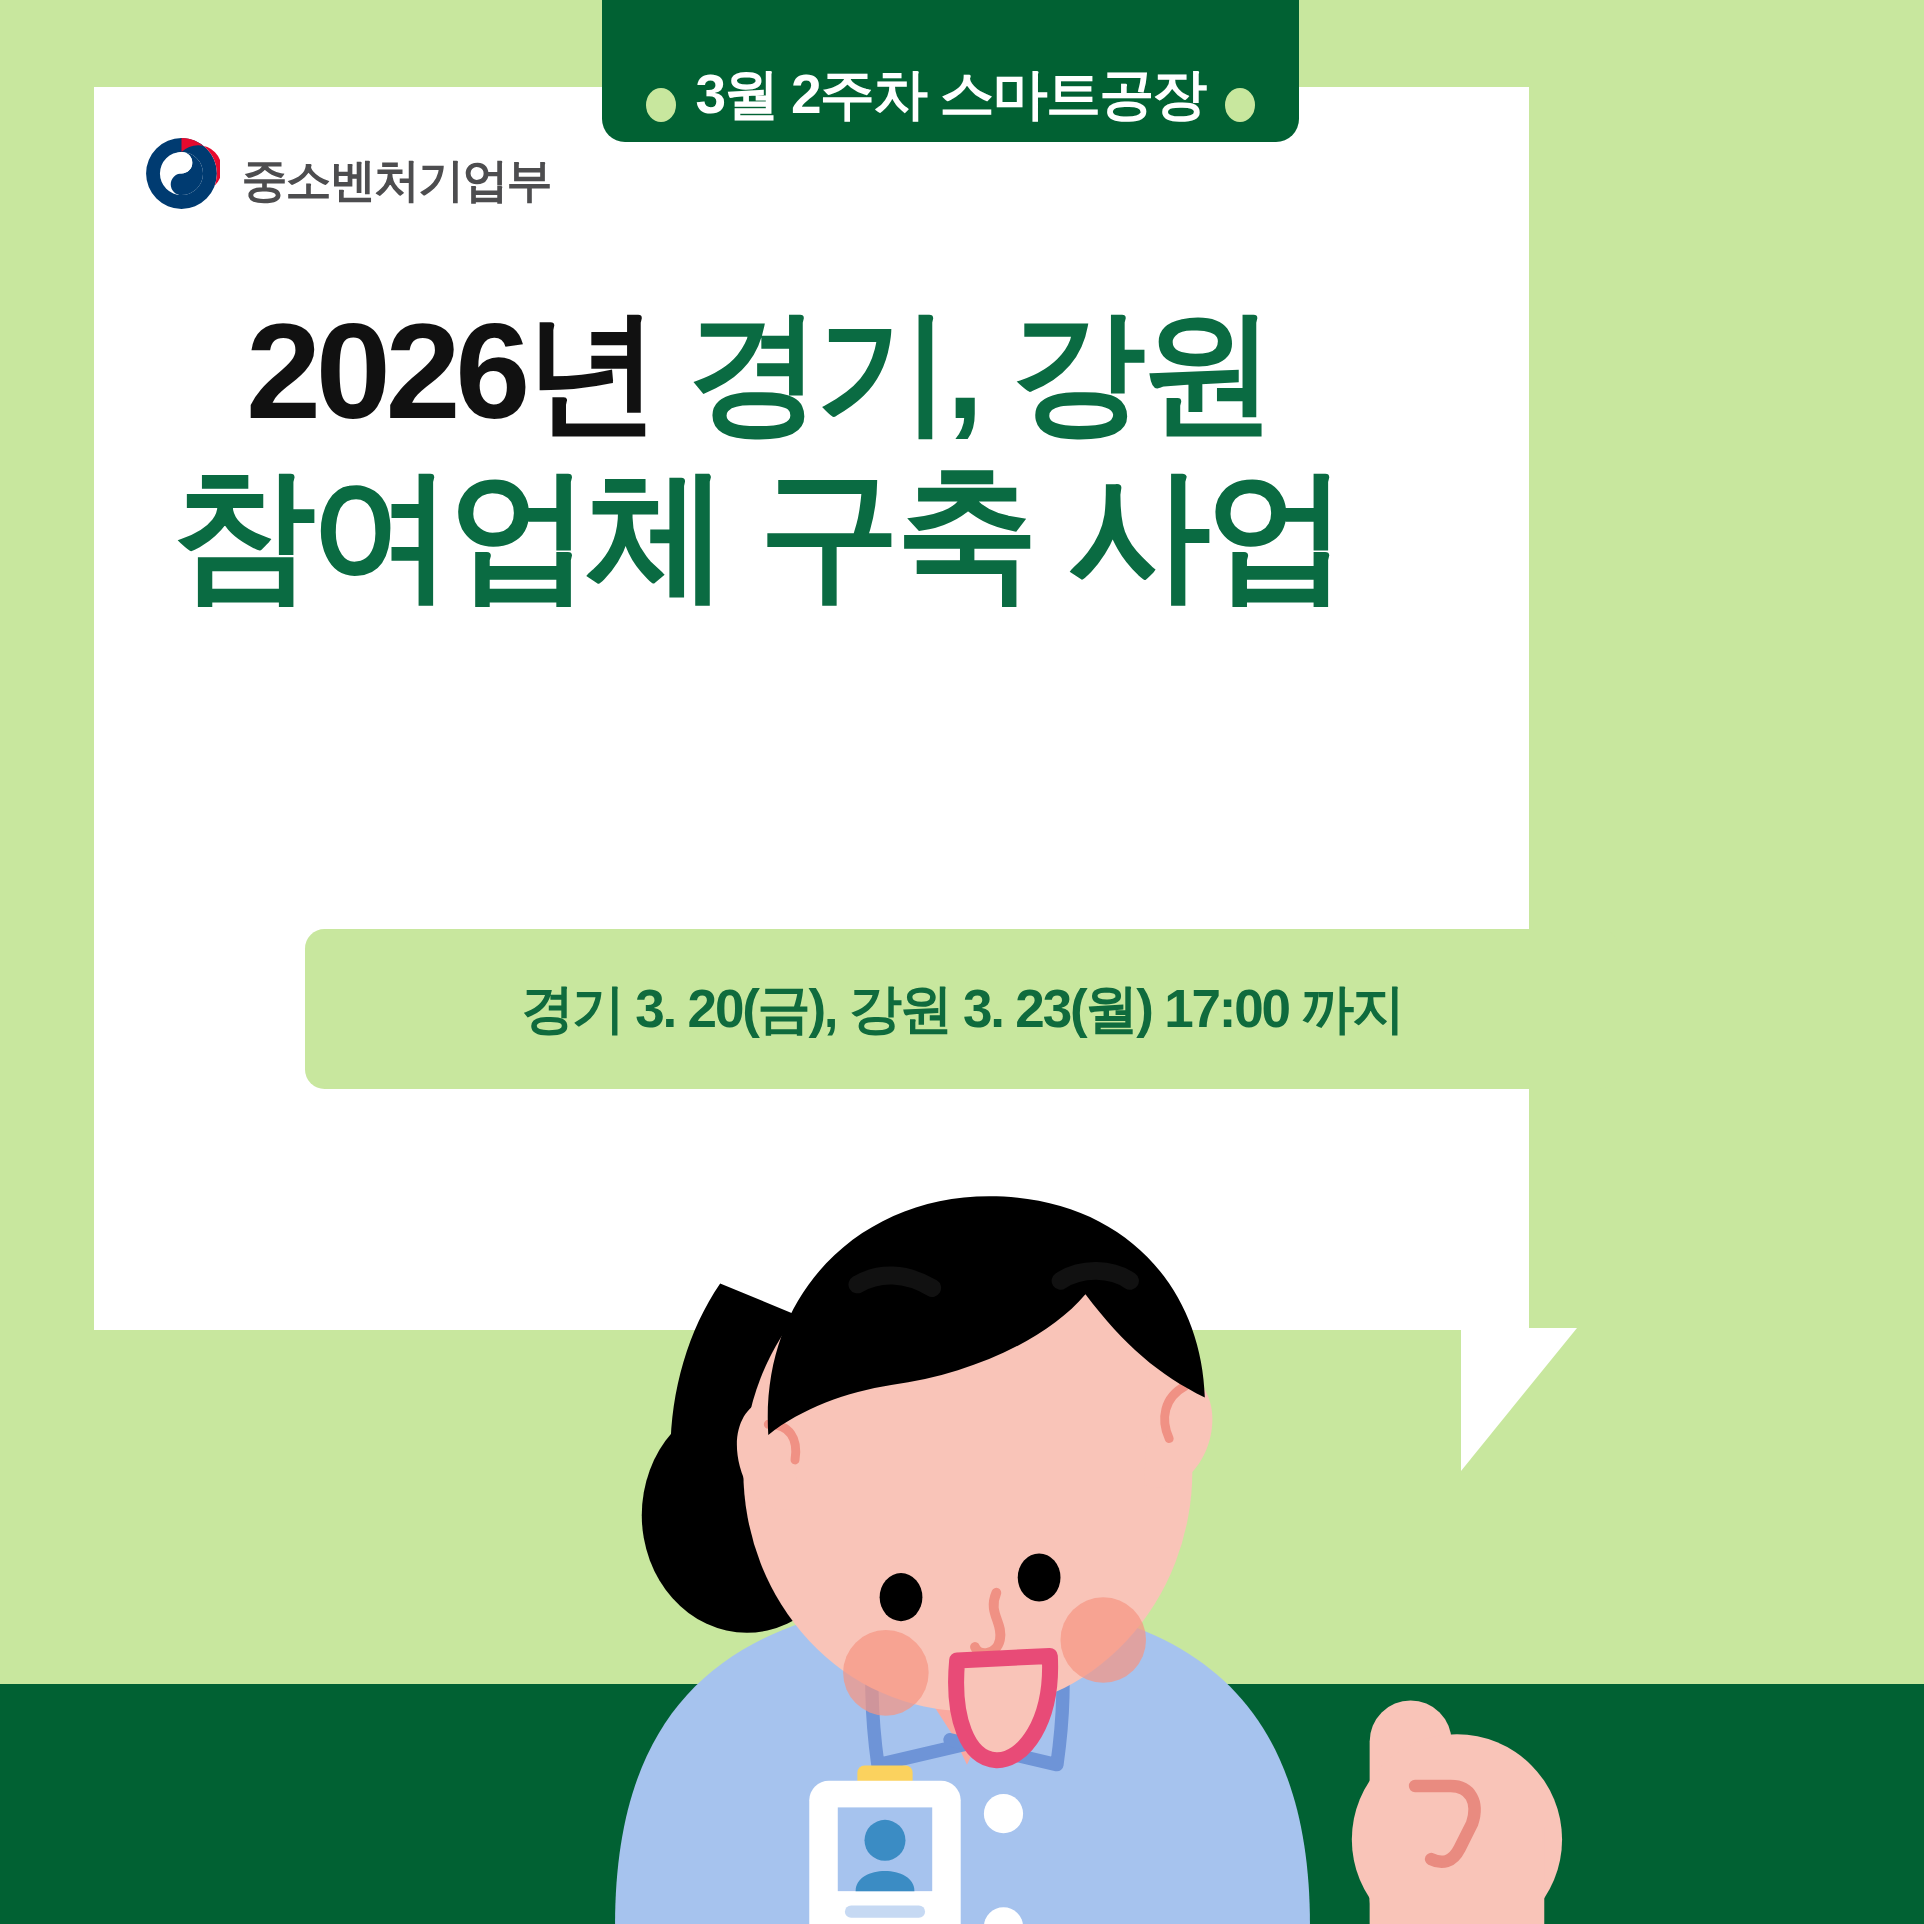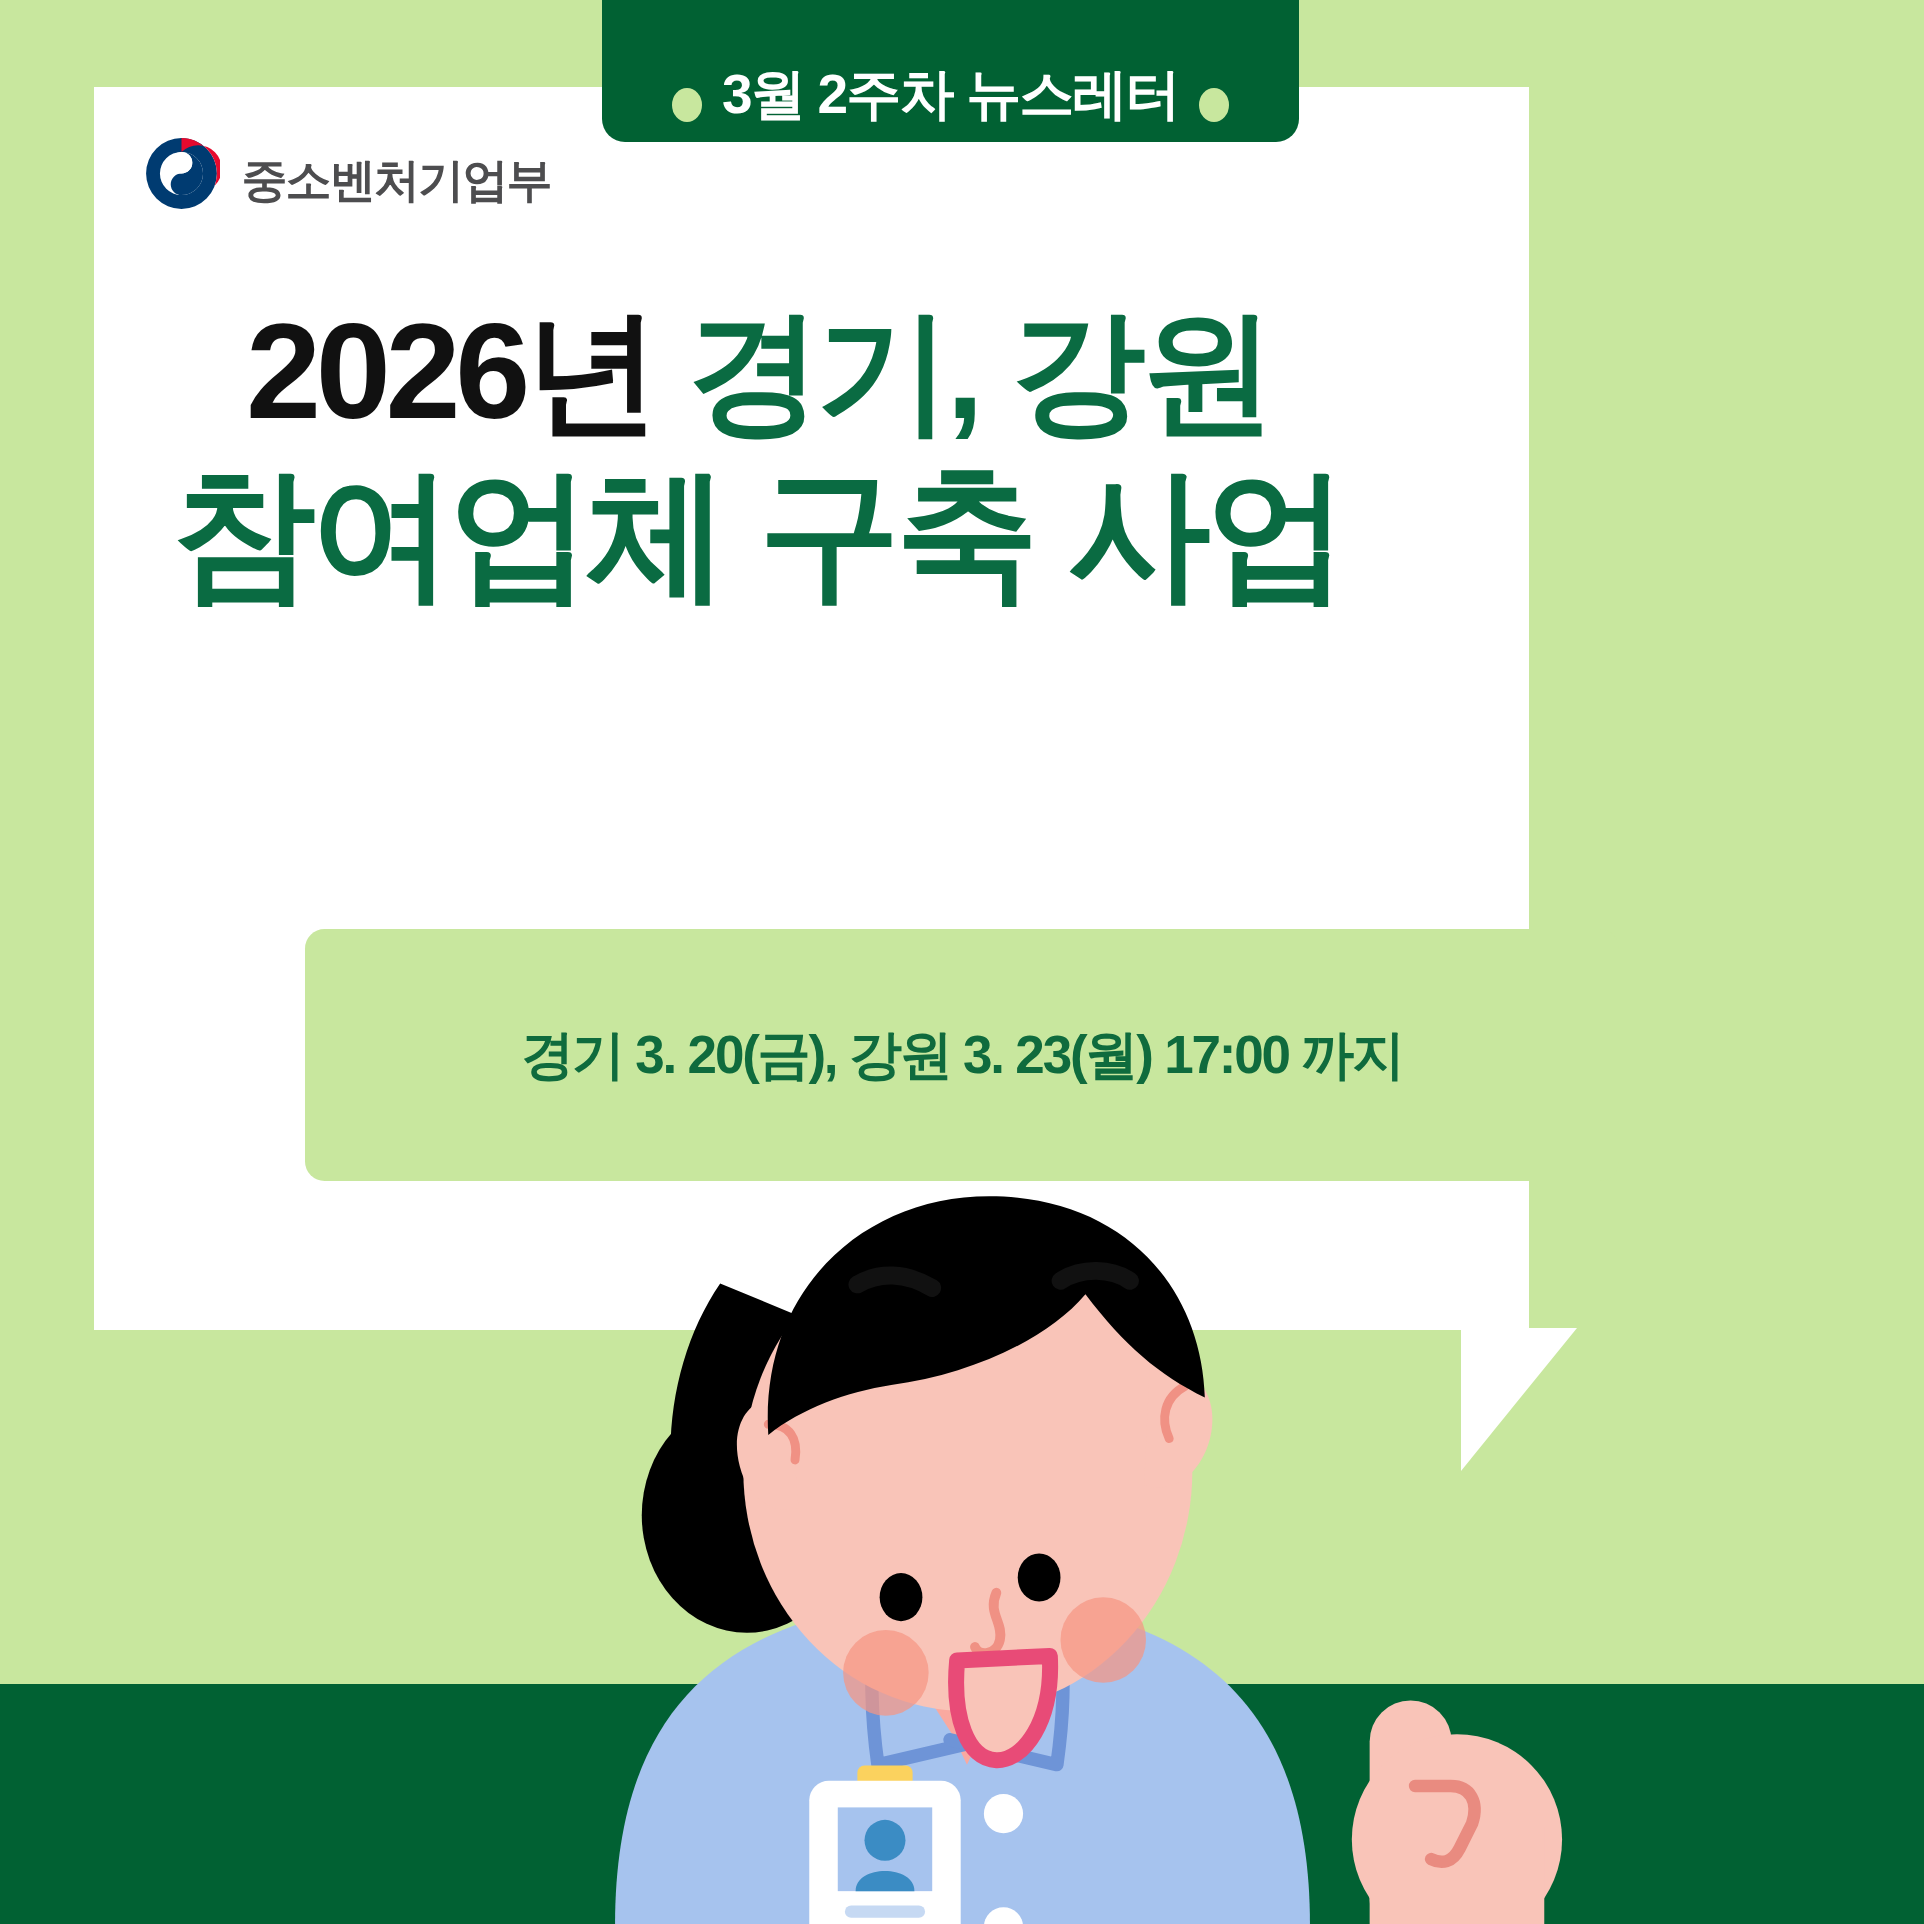--- a/index.html
+++ b/index.html
@@ -71,21 +71,21 @@
   }
   .hl-line { font-size:135px; white-space:nowrap; }
   .hl-line.l2 { font-size:143px; }
   .hl-line.l3 { font-size:143px; }
   .k-black { color:#111111; }
   .k-green { color:#0a6b42; }
 
   
   #info-box {
     position:absolute; left:305px; top:929px;
-    width:1314px; height:252px;
+    width:1314px; height:160px;
     background:#c8e79e;
     border-radius:19.6px;
     display:flex; flex-direction:column;
     align-items:center; justify-content:center;
     gap:5.3px;
   }
   .info-line {
     color:#0f6b3d; font-weight:bold;
     font-size:53px; letter-spacing:-2.2px; white-space:nowrap;
     line-height:1.18;
@@ -98,21 +98,21 @@
 <body>
 
 <div id="bg-light"></div>
 <div id="bg-dark"></div>
 
 <div id="bubble"></div>
 <div id="bubble-tail"></div>
 
 <div id="ribbon">
   <span class="ribbon-dot"></span>
-  <span id="ribbon-text">3월 2주차 뉴스레터</span>
+  <span id="ribbon-text">3월 2주차 스마트공장</span>
   <span class="ribbon-dot"></span>
 </div>
 
 <div id="logo-row">
   <span id="logo-mark">
     <svg viewBox="0 0 100 100" width="77" height="77">
       <path d="M50 4 A46 46 0 1 0 50 96 A46 46 0 1 0 50 4 Z
                M50 22 A28 28 0 1 1 50 78 A28 28 0 1 1 50 22 Z" fill="#003b71" fill-rule="evenodd"></path>
       <path d="M50 4 A46 46 0 0 1 93 66 A24 24 0 0 0 50 22 Z" fill="#e60a2e"></path>
       <path d="M50 22 A28 28 0 0 1 50 78 A14 14 0 0 1 50 50 A14 14 0 0 0 50 22 Z" fill="#003b71"></path>

